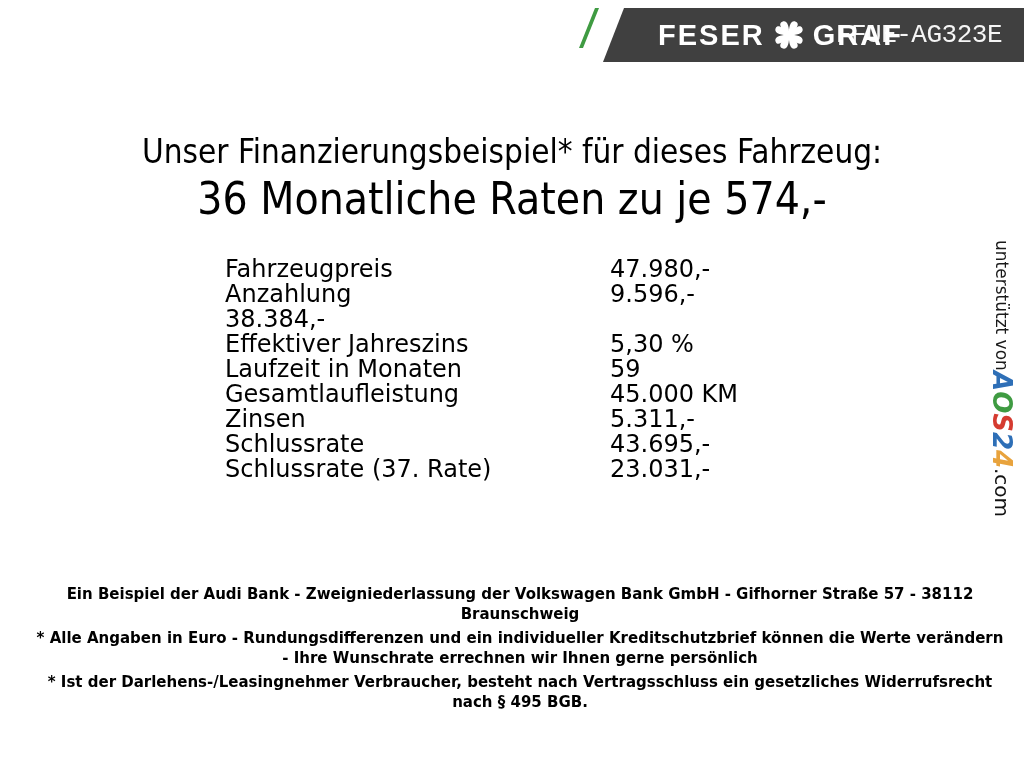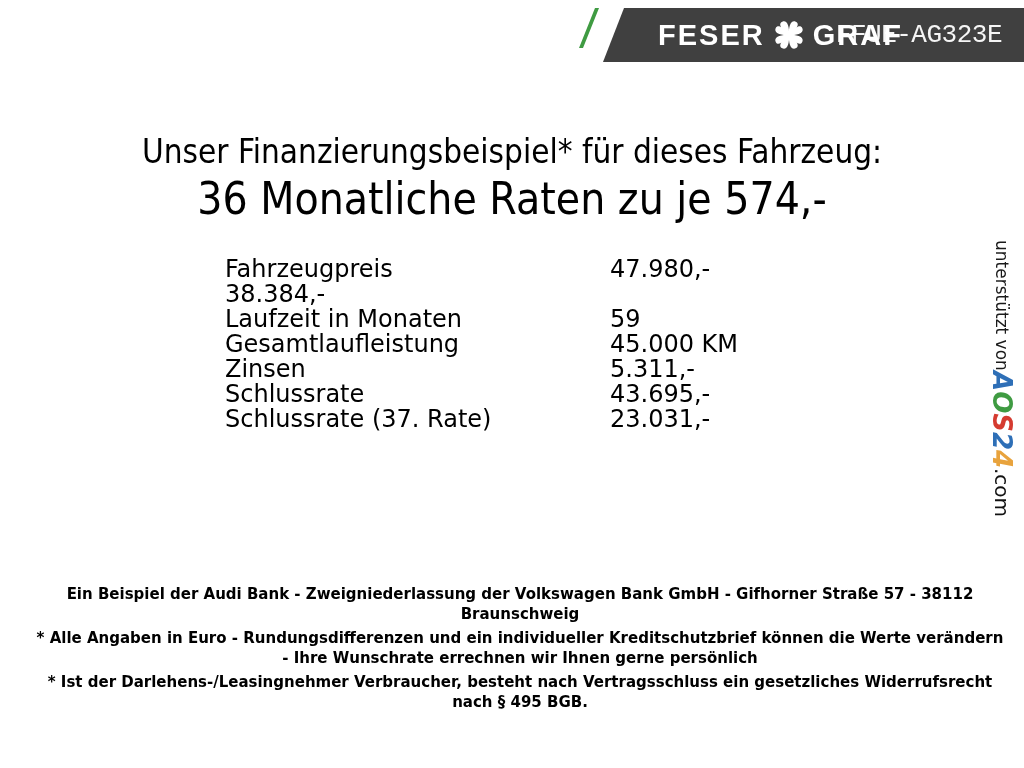--- a/index.html
+++ b/index.html
@@ -70,21 +70,29 @@
     <span class="title-line1">Unser Finanzierungsbeispiel* für dieses Fahrzeug:</span>
     <span class="title-line2">36 Monatliche Raten zu je 574,-</span>
   </div>
 
   <div class="fin-table">
     <div class="fin-row">
       <span class="fin-label">Fahrzeugpreis</span>
       <span class="fin-value">47.980,-</span>
     </div>
     <div class="fin-row">
+      <span class="fin-label">Anzahlung</span>
+      <span class="fin-value">9.596,-</span>
+    </div>
+    <div class="fin-row">
       <span class="fin-value">38.384,-</span>
+    </div>
+    <div class="fin-row">
+      <span class="fin-label">Effektiver Jahreszins</span>
+      <span class="fin-value">5,30 %</span>
     </div>
     <div class="fin-row">
       <span class="fin-label">Laufzeit in Monaten</span>
       <span class="fin-value">59</span>
     </div>
     <div class="fin-row">
       <span class="fin-label">Gesamtlaufleistung</span>
       <span class="fin-value">45.000 KM</span>
     </div>
     <div class="fin-row">

